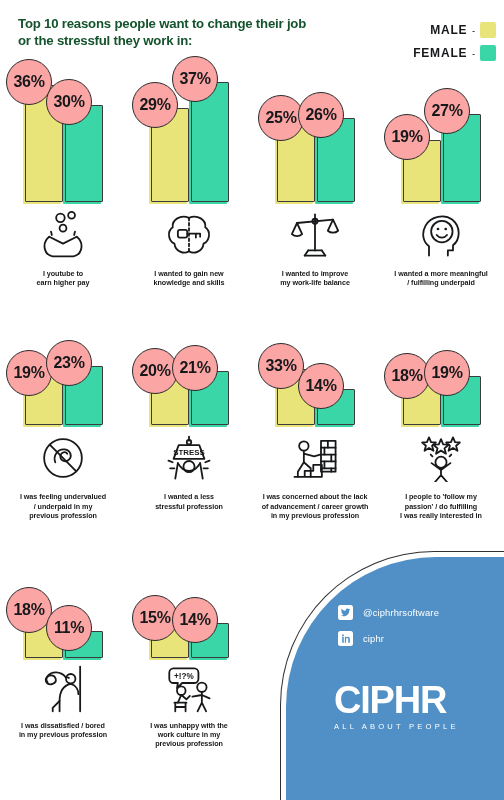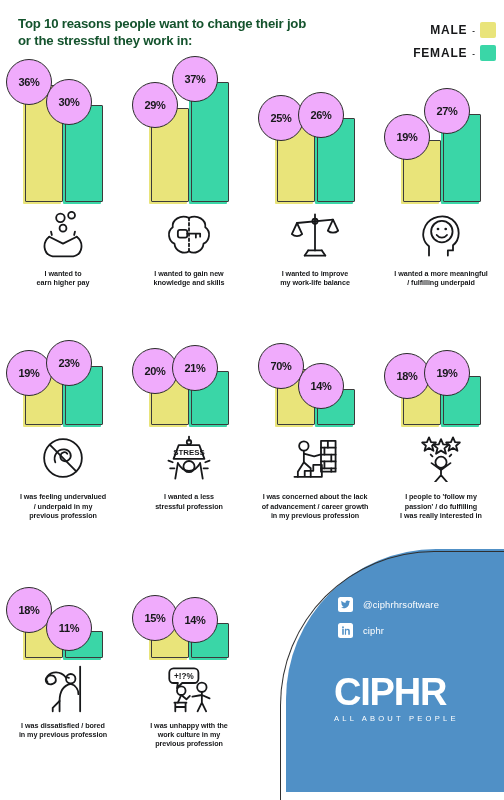--- a/index.html
+++ b/index.html
@@ -39,40 +39,40 @@
   .bar.female{left:65px;background:#3ad6a7;}
   .bar .fillshadow{
     position:absolute;left:-3px;bottom:-3px;width:38px;height:100%;
     box-sizing:border-box;z-index:-1;border-radius:1px;
   }
   .bar.male .fillshadow{background:#e9e47a;}
   .bar.female .fillshadow{background:#3ad6a7;}
 
   .bubble{
     position:absolute;width:44px;height:44px;border-radius:50%;
-    background:#f0abfc;border:1.6px solid #2b2b2b;
+    background:#fca5a5;border:1.6px solid #2b2b2b;
     display:flex;align-items:center;justify-content:center;
-    font-size:11px;font-weight:bold;color:#17181a;z-index:5;letter-spacing:-.3px;
+    font-size:16px;font-weight:bold;color:#17181a;z-index:5;letter-spacing:-.3px;
   }
   .bubble.m{left:6px;}
   .bubble.f{left:46px;}
 
   .iconwrap{
     height:62px;display:flex;align-items:center;justify-content:center;
     margin-top:2px;
   }
   .row3 .iconwrap{height:58px;}
   .caption{
     text-align:center;font-size:7.2px;line-height:9.2px;font-weight:bold;
     color:#17181a;padding:0 6px;margin-top:3px;letter-spacing:-.05px;
   }
 
   
   .bluepanel{
-    position:absolute;right:0;bottom:8px;width:218px;height:243px;
+    position:absolute;right:0;bottom:0;width:218px;height:243px;
     background:#5090c6;border-top-left-radius:150px 150px;
     overflow:hidden;
   }
   .bluepanel-outline{
     position:absolute;right:0;bottom:0;width:224px;height:249px;
     border-top-left-radius:154px 154px;
     border-top:1.2px solid #2f2f2f;border-left:1.2px solid #2f2f2f;
     box-sizing:border-box;pointer-events:none;
   }
   .social{position:absolute;left:52px;top:48px;}
@@ -136,21 +136,21 @@
             <svg width="52" height="48" viewBox="0 0 60 56">
      <circle cx="27" cy="8" r="5" fill="none" stroke="#17181a" stroke-width="2.1" stroke-linecap="round" stroke-linejoin="round"></circle>
               <circle cx="40" cy="5" r="4" fill="none" stroke="#17181a" stroke-width="2.1" stroke-linecap="round" stroke-linejoin="round"></circle>
               <circle cx="30" cy="20" r="4" fill="none" stroke="#17181a" stroke-width="2.1" stroke-linecap="round" stroke-linejoin="round"></circle>
      <path d="M14 30 L30 38 L46 30" fill="none" stroke="#17181a" stroke-width="2.1" stroke-linecap="round" stroke-linejoin="round"></path>
      <path d="M14 30 C6 36 6 50 18 53 L42 53 C54 50 54 36 46 30" fill="none" stroke="#17181a" stroke-width="2.1" stroke-linecap="round" stroke-linejoin="round"></path>
      <path d="M17 28 L16 24 M43 28 L44 24" fill="none" stroke="#17181a" stroke-width="2.1" stroke-linecap="round" stroke-linejoin="round"></path>
             </svg>
           </div>
           <div class="caption">
-            <div>I wanted to</div>
+            <div>I youtube to</div>
             <div>earn higher pay</div>
           </div>
         </div>
         <div class="card">
           <div class="chartbox">
             <div class="bars">
               <div class="bar male" style="height: 94px;">
                 <span class="fillshadow"></span>
               </div>
               <div class="bar female" style="height: 120px;">
@@ -290,21 +290,21 @@
         </div>
         <div class="card">
           <div class="chartbox">
             <div class="bars">
               <div class="bar male" style="height: 56px;">
                 <span class="fillshadow"></span>
               </div>
               <div class="bar female" style="height: 36px;">
                 <span class="fillshadow"></span>
               </div>
-              <div class="bubble m" style="bottom: 36px;">70%</div>
+              <div class="bubble m" style="bottom: 36px;">33%</div>
               <div class="bubble f" style="bottom: 16px;">14%</div>
             </div>
           </div>
           <div class="iconwrap">
             <svg width="52" height="48" viewBox="0 0 60 56">
      <rect x="37" y="8" width="17" height="36" fill="none" stroke="#17181a" stroke-width="2.1" stroke-linecap="round" stroke-linejoin="round"></rect>
      <path d="M37 16 L54 16 M37 24 L54 24 M37 32 L54 32 M37 40 L54 40" fill="none" stroke="#17181a" stroke-width="2.1" stroke-linecap="round" stroke-linejoin="round"></path>
      <path d="M45 8 L45 16 M41 16 L41 24 M49 24 L49 32 M41 32 L41 40 M49 40 L49 44" fill="none" stroke="#17181a" stroke-width="2.1" stroke-linecap="round" stroke-linejoin="round"></path>
      <circle cx="17" cy="14" r="5.5" fill="none" stroke="#17181a" stroke-width="2.1" stroke-linecap="round" stroke-linejoin="round"></circle>
      <path d="M17 20 L17 33 M17 23 L29 26 L36 24" fill="none" stroke="#17181a" stroke-width="2.1" stroke-linecap="round" stroke-linejoin="round"></path>

